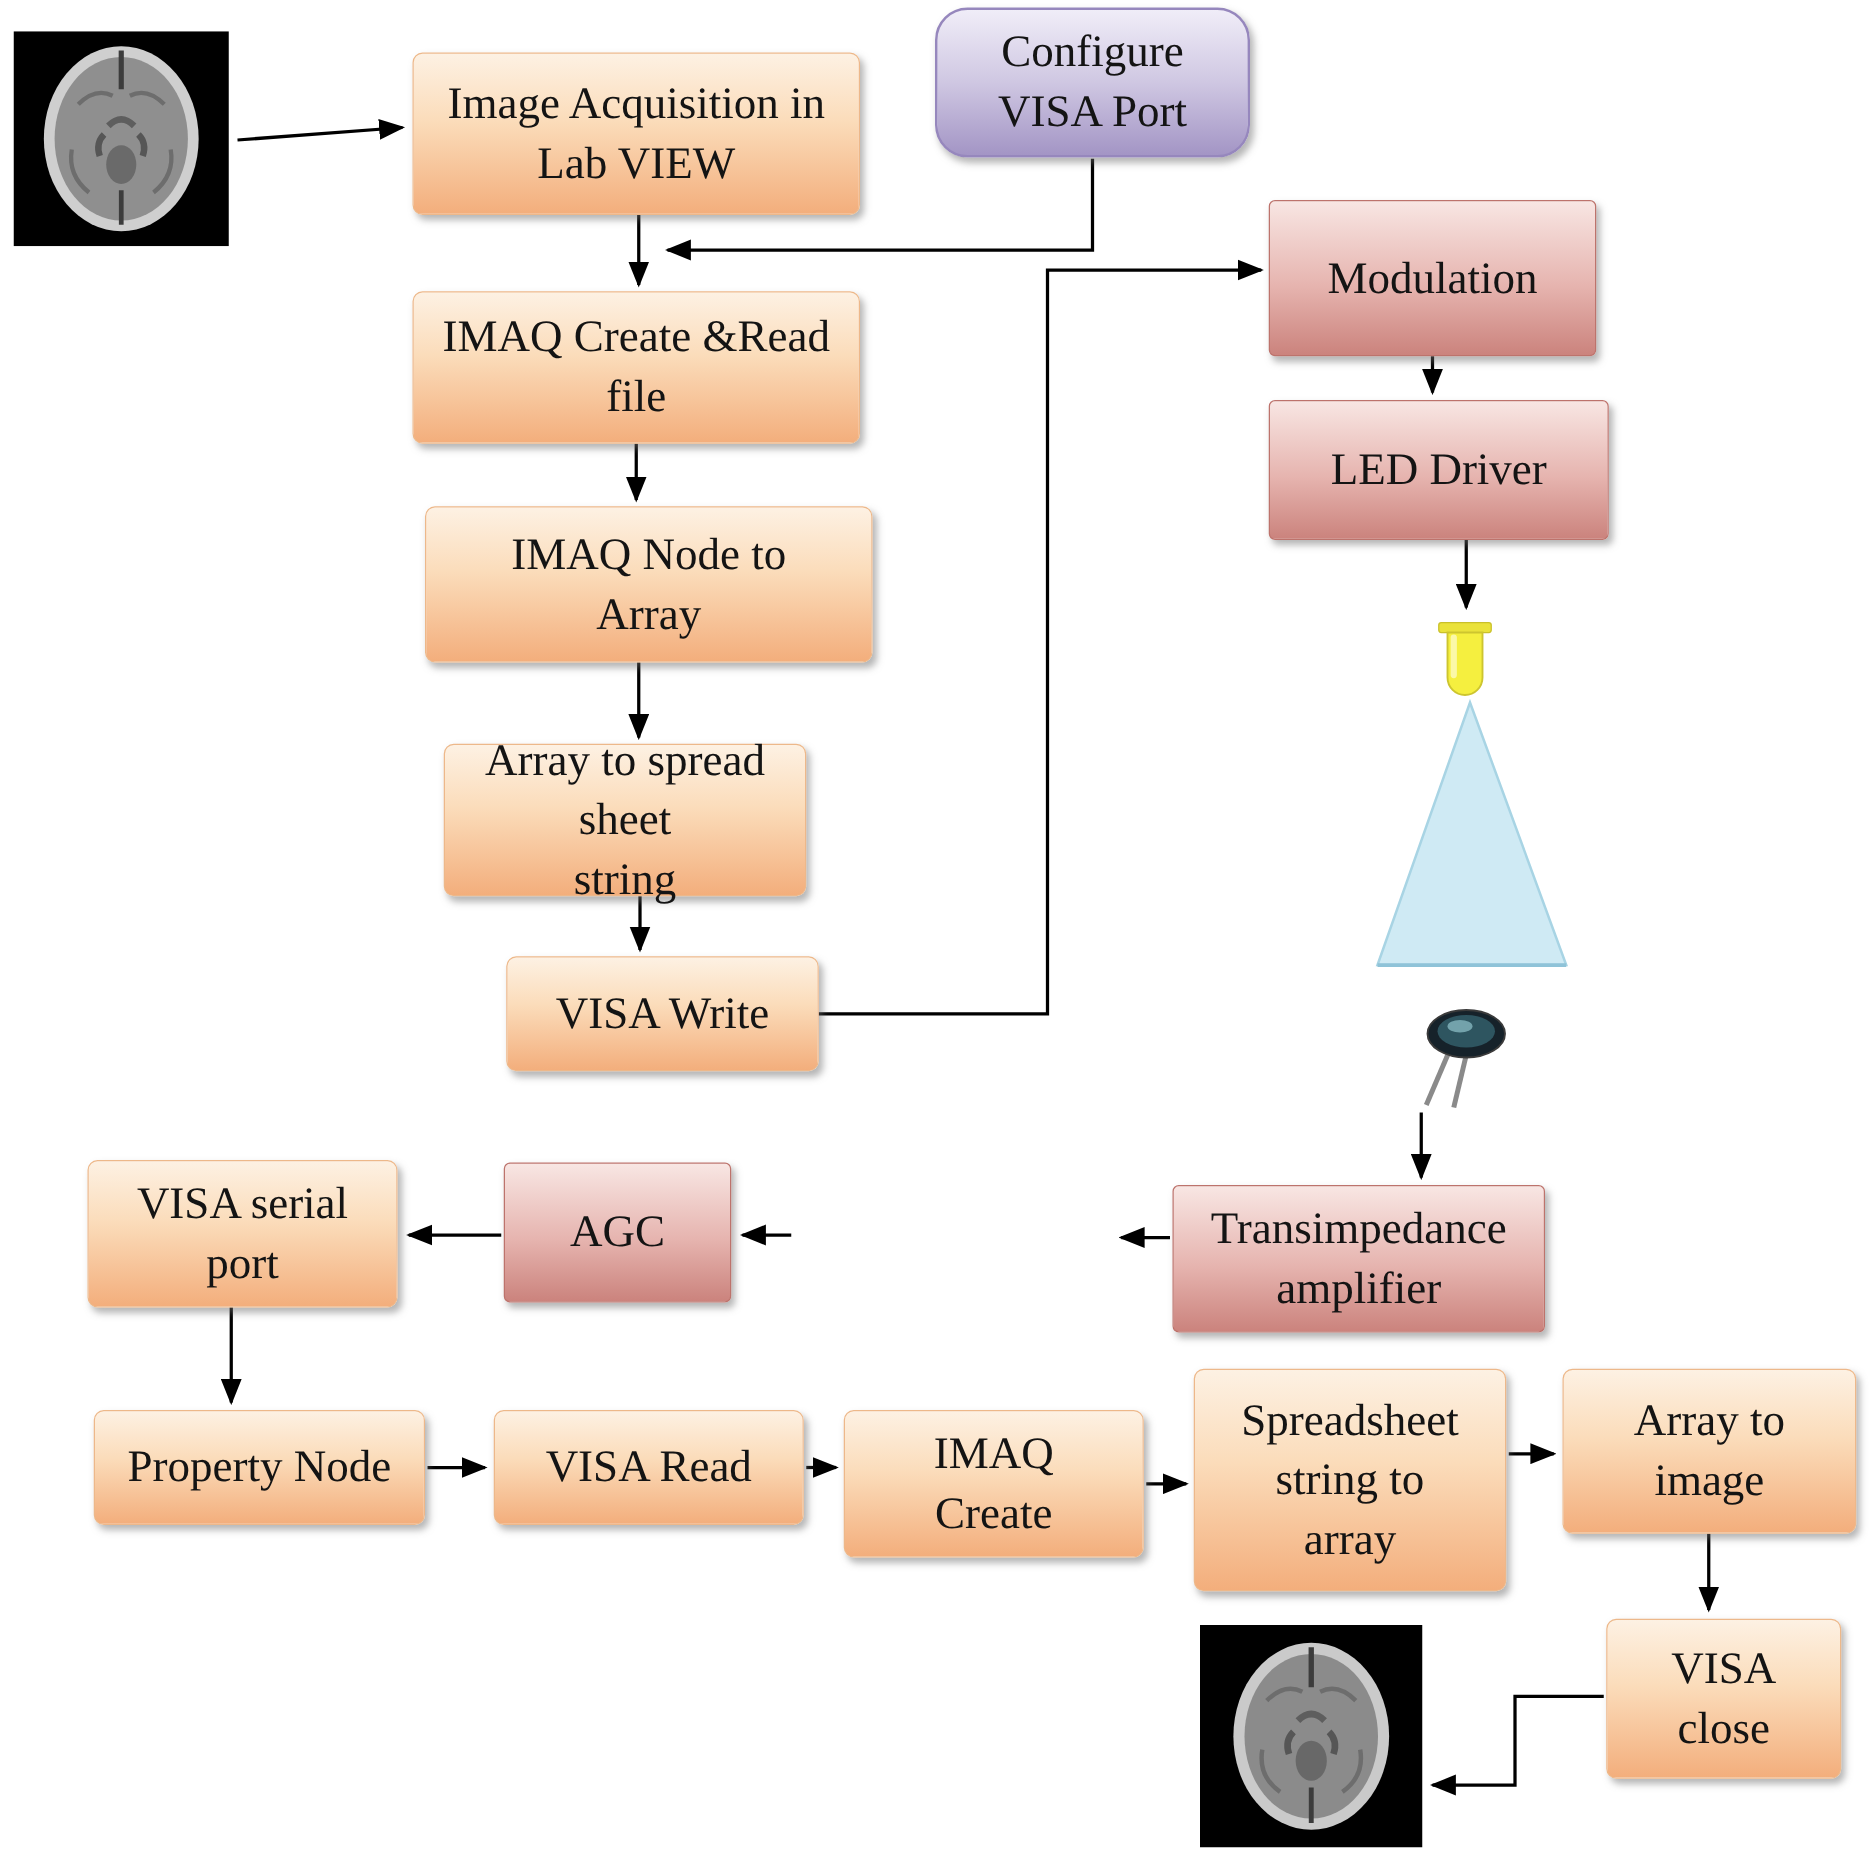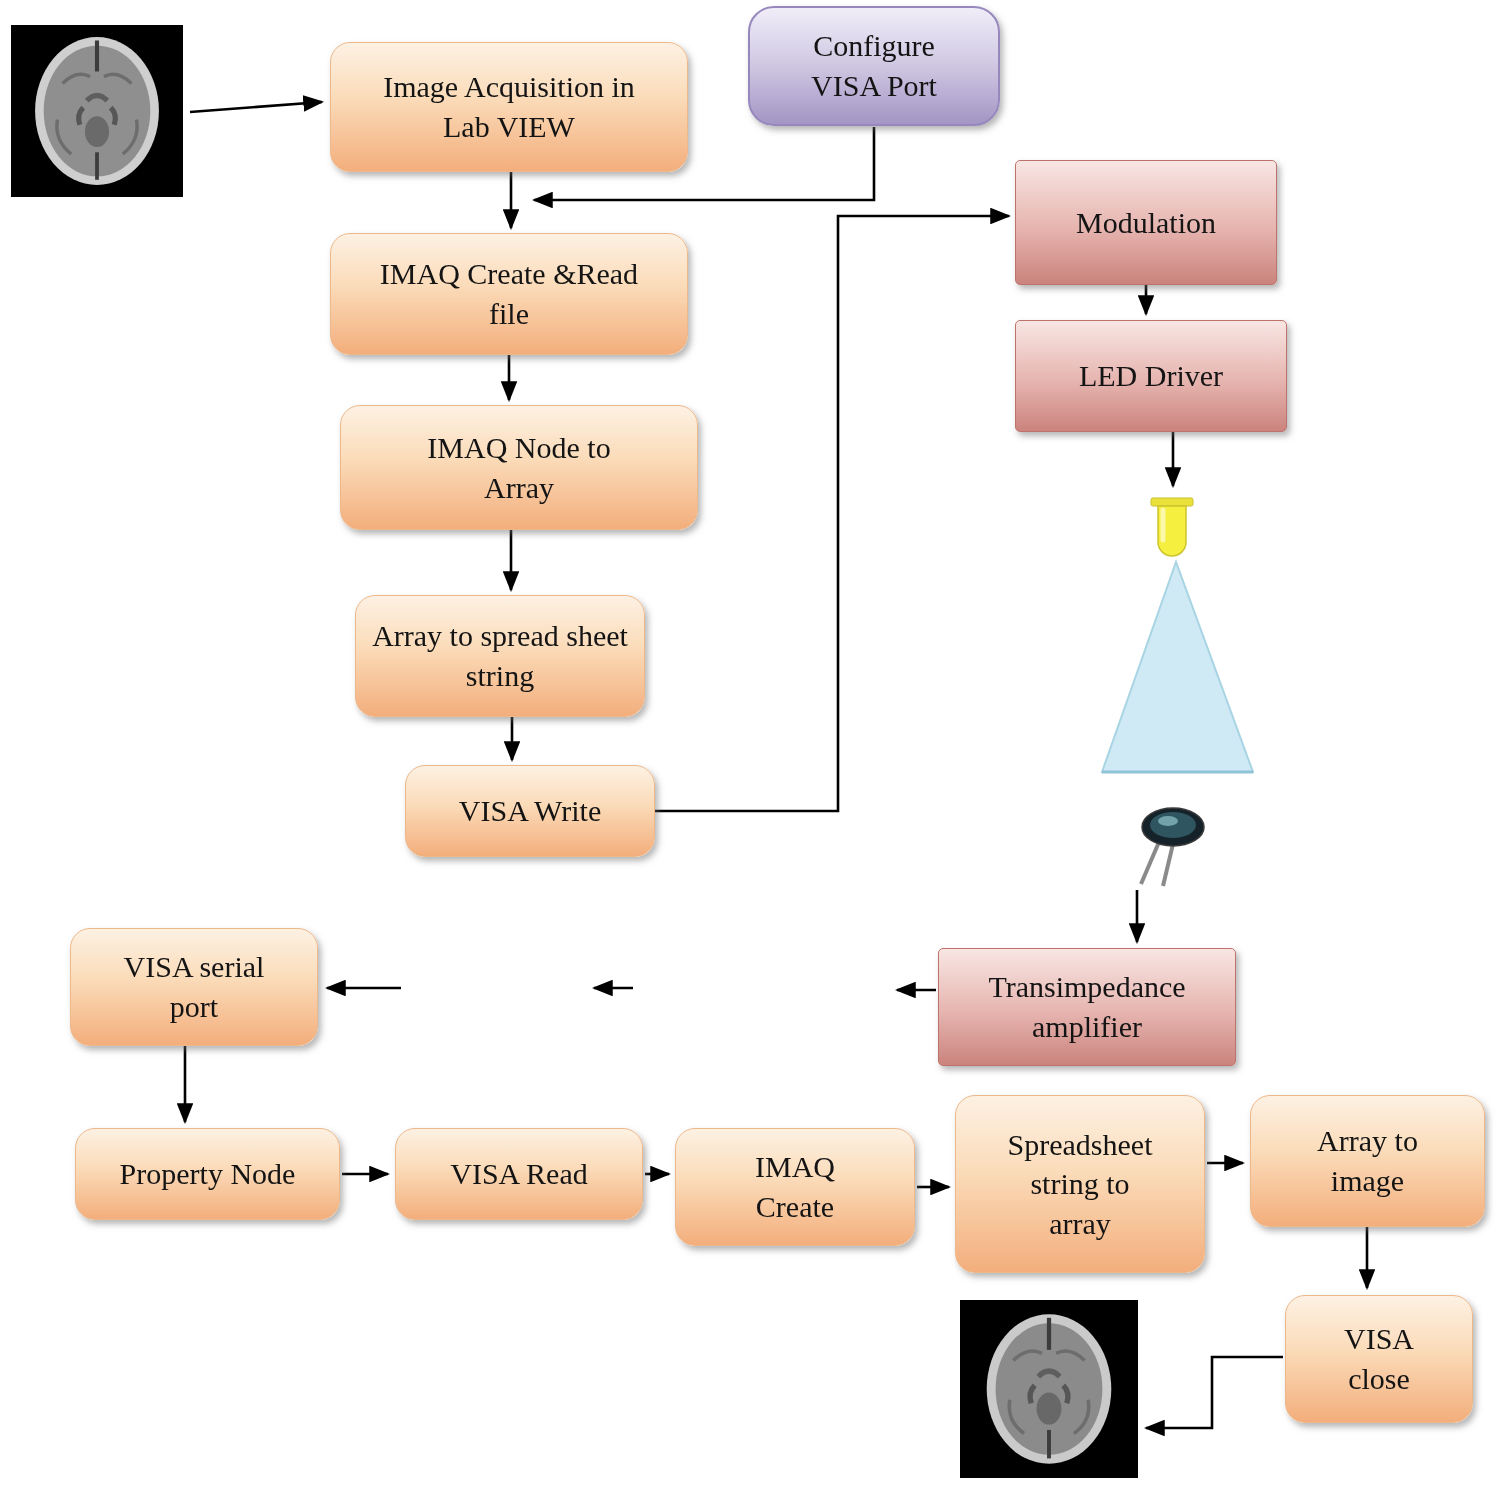--- a/index.html
+++ b/index.html
@@ -2,32 +2,32 @@
 <html><head>
 <meta charset="utf-8">
 <style>
   * { margin:0; padding:0; box-sizing:border-box; }
   html,body { background:#ffffff; }
   body { font-family:"Liberation Serif","DejaVu Serif",serif; color:#141414; }
   #canvas { position:relative; width:1500px; height:1486px; background:#ffffff; overflow:hidden; }
 
   .node {
     position:absolute; display:flex; align-items:center; justify-content:center;
-    text-align:center; font-size:30px; line-height:1.32; padding:4px 10px;
+    text-align:center; font-size:36px; line-height:1.32; padding:4px 10px;
   }
   .node span { white-space:pre-line; }
 
   .soft {
     background:linear-gradient(180deg,#fdf1e3 0%,#fbdcba 42%,#f3ae7c 100%);
     border:1px solid #edb habere;
   }
   .soft {
     background:linear-gradient(180deg,#fdf1e3 0%,#fbdcba 42%,#f3ae7c 100%);
     border:1px solid #edb88a;
-    border-radius:20px;
+    border-radius:8px;
     box-shadow:3px 4px 6px rgba(110,110,110,.5);
   }
   .hard {
     background:linear-gradient(180deg,#f8e6e3 0%,#e6b4af 55%,#cb837d 100%);
     border:1px solid #bd736c;
     border-radius:5px;
     box-shadow:3px 4px 6px rgba(110,110,110,.5);
   }
   .conf {
     background:linear-gradient(180deg,#f0edf8 0%,#cfc7e2 50%,#a395c5 100%);
@@ -152,20 +152,23 @@
       <ellipse cx="43" cy="21" rx="10" ry="5" fill="#7fb0b8" opacity="0.85"></ellipse>
     </svg>
   </div>
 
   <div class="node hard" style="left:938px;top:948px;width:298px;height:118px">
     <span>Transimpedance
 amplifier</span>
   </div>
 
 
+  <div class="node hard" style="left:403px;top:930px;width:182px;height:112px">
+    <span>AGC</span>
+  </div>
 
   <div class="node soft" style="left:70px;top:928px;width:248px;height:118px">
     <span>VISA serial
 port</span>
   </div>
 
   <div class="node soft" style="left:75px;top:1128px;width:265px;height:92px">
     <span>Property Node</span>
   </div>
 

